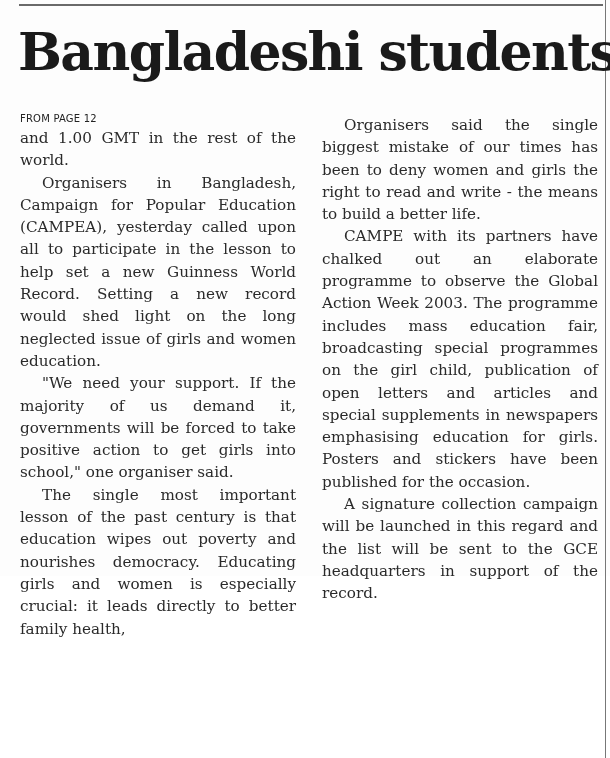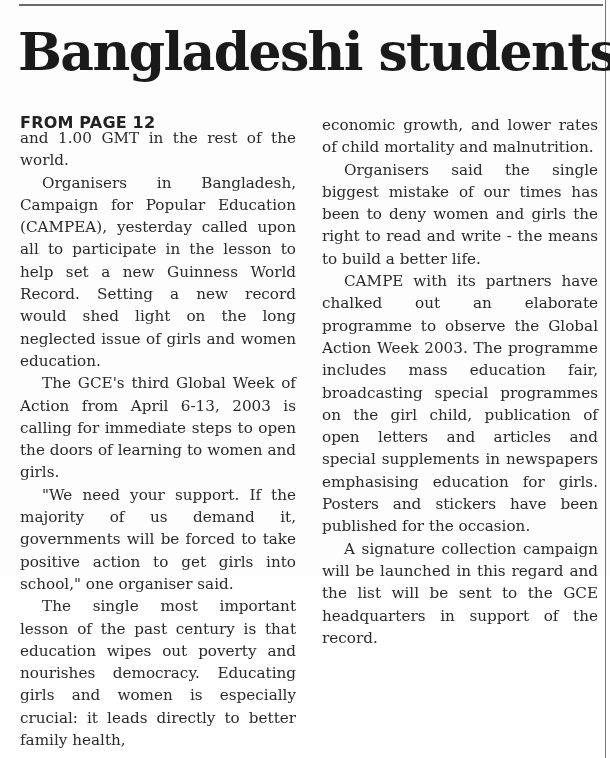--- a/index.html
+++ b/index.html
@@ -8,22 +8,22 @@
   .top-rule { position: absolute; left: 19px; top: 4px; width: 584px; height: 2px; background: #6a6a6a; }
   .right-border { position: absolute; left: 605px; top: 0; width: 1px; height: 758px; background: #777; }
   .headline {
     position: absolute; left: 18px; top: 20px; width: 590px;
     font-family: "DejaVu Serif", serif; font-weight: bold;
     font-size: 52px; line-height: 64px; color: #1a1a1a;
     letter-spacing: -1.6px; white-space: nowrap;
   }
   .kicker {
     position: absolute; left: 20px; top: 113px;
-    font-family: "DejaVu Sans", sans-serif; font-weight: bold;
-    font-size: 16px; color: #222; letter-spacing: 0.2px;
+    font-family: "DejaVu Sans", sans-serif; font-weight: normal;
+    font-size: 10px; color: #222; letter-spacing: 0.2px;
   }
   .col {
     position: absolute; top: 130px;
     font-family: "DejaVu Serif", serif; font-size: 15.2px; line-height: 22.3px;
     color: #2a2a2a; text-align: justify; text-align-last: left;
   }
   .col-left { left: 20px; width: 276px; top: 127px; }
   .col-right { left: 322px; width: 276px; top: 114px; }
   .col p { margin: 0; text-indent: 22px; }
   .col p.noindent { text-indent: 0; }
@@ -35,24 +35,22 @@
   <div class="top-rule"></div>
   <div class="right-border"></div>
 
   <div class="headline">Bangladeshi students</div>
   <div class="kicker">FROM PAGE 12</div>
 
   <div class="col col-left">
     <p style="visibility:hidden;height:0;margin:0"></p>
     <p class="noindent">and 1.00 GMT in the rest of the world.</p>
     <p>Organisers in Bangladesh, Campaign for Popular Education (CAMPEA), yesterday called upon all to participate in the lesson to help set a new Guinness World Record. Setting a new record would shed light on the long neglected issue of girls and women education.</p>
-    <p>The GCE's third Global Week of Action from April 6-13, 2003 is calling for immediate steps to open the doors of learning to women and girls.</p>
     <p>"We need your support. If the majority of us demand it, governments will be forced to take positive action to get girls into school," one organiser said.</p>
     <p>The single most important lesson of the past century is that education wipes out poverty and nourishes democracy. Educating girls and women is especially crucial: it leads directly to better family health,</p>
   </div>
 
   <div class="col col-right">
-    <p class="noindent">economic growth, and lower rates of child mortality and malnutrition.</p>
     <p>Organisers said the single biggest mistake of our times has been to deny women and girls the right to read and write - the means to build a better life.</p>
     <p>CAMPE with its partners have chalked out an elaborate programme to observe the Global Action Week 2003. The programme includes mass education fair, broadcasting special programmes on the girl child, publication of open letters and articles and special supplements in newspapers emphasising education for girls. Posters and stickers have been published for the occasion.</p>
     <p>A signature collection campaign will be launched in this regard and the list will be sent to the GCE headquarters in support of the record.</p>
   </div>
 </div>
 
 </body></html>

